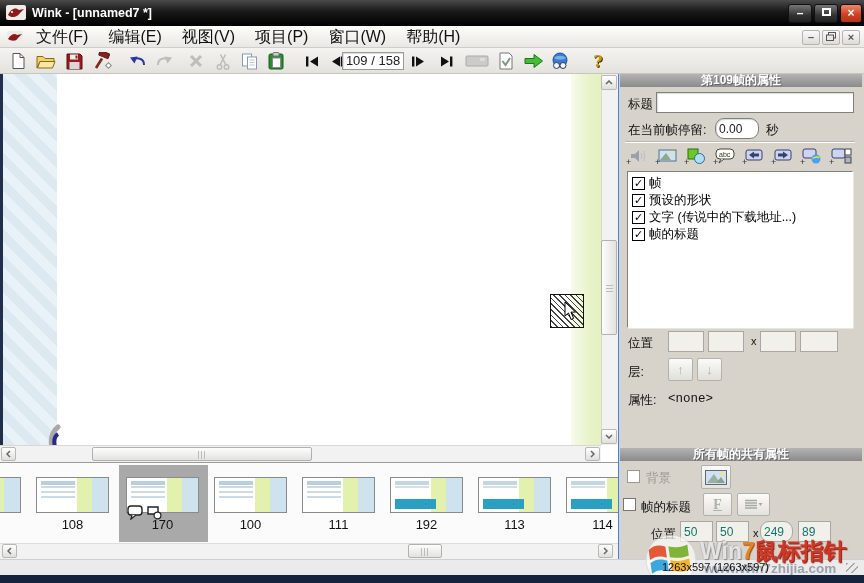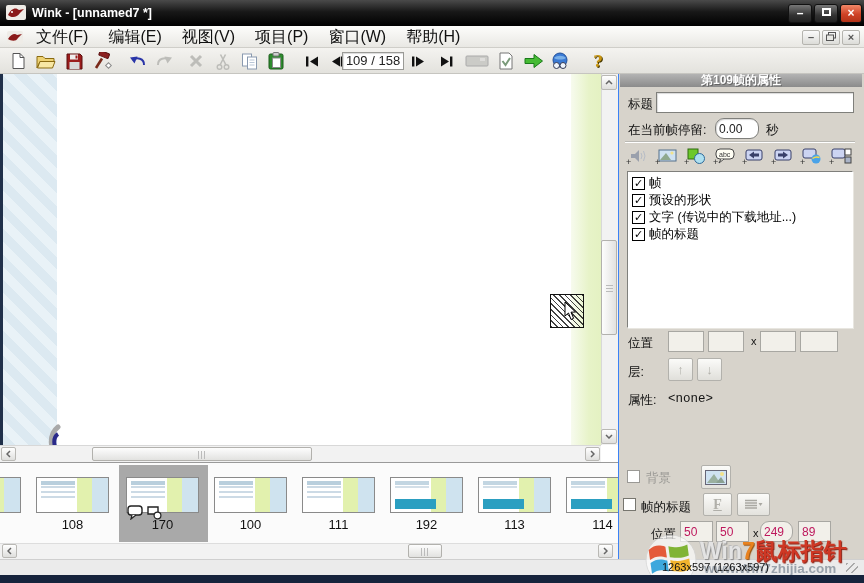--- a/index.html
+++ b/index.html
@@ -102,21 +102,21 @@
 
   
   .panel{position:absolute;left:618px;top:74px;width:264px;height:485px;background:#d7d3cb;border-left:1px solid #3b82f6;}
   .phdr{position:absolute;left:1px;width:242px;height:13px;
     background:linear-gradient(#b3b3b3,#8b8b8b);color:#fff;font-size:12px;font-weight:bold;
     text-align:center;line-height:13px;text-shadow:1px 1px 0 #666;}
   .plabel{position:absolute;font-size:12.5px;color:#111;}
   .pinput{position:absolute;background:#fff;border:1px solid #7f7f7b;
     box-shadow:inset 1px 1px 1px rgba(0,0,0,.15);font-size:12px;padding:0 3px;
     font-family:"Liberation Sans","DejaVu Sans",sans-serif;color:#222;}
-  .pinput:disabled,.pinput.dis{background:#f2f0ea;border:1px solid #a8a7a2;box-shadow:none;color:#be185d;}
+  .pinput:disabled,.pinput.dis{background:#f2f0ea;border:1px solid #a8a7a2;box-shadow:none;color:#0f766e;}
   .sep{position:absolute;left:6px;top:67px;width:230px;height:2px;
     background:linear-gradient(#b9b8b3,#b9b8b3) top/100% 1px no-repeat,#fff;}
   .addrow{position:absolute;left:5px;top:71px;display:flex;gap:3px;}
   .addbtn{width:26px;height:22px;display:flex;align-items:center;justify-content:center;}
   .listbox{position:absolute;left:8px;top:97px;width:226px;height:157px;background:#fff;
     border-top:1px solid #7f7f7b;border-left:1px solid #7f7f7b;border-right:1px solid #fff;border-bottom:1px solid #fff;
     box-shadow:1px 1px 0 #e8e6e0;padding:3px 4px;}
   .litem{display:flex;align-items:center;height:17px;font-size:12.5px;color:#000;}
   .cb{width:13px;height:13px;border:1.6px solid #000;margin-right:4px;flex:0 0 auto;
     font-size:11px;line-height:10px;font-weight:bold;text-align:center;color:#000;background:#fff;}
@@ -536,20 +536,21 @@
     <input class="pinput dis" style="left: 141px; top: 257px; width: 36px; height: 21px;" disabled="">
     <input class="pinput dis" style="left: 181px; top: 257px; width: 38px; height: 21px;" disabled="">
 
     <span class="plabel" style="left:9px;top:290px">层:</span>
     <div class="layerbtn" style="left:49px;top:284px">↑</div>
     <div class="layerbtn" style="left:78px;top:284px">↓</div>
 
     <span class="plabel" style="left:9px;top:318px">属性:</span>
     <span class="plabel" style="left:49px;top:318px;font-family:'Liberation Mono','DejaVu Sans Mono',monospace">&lt;none&gt;</span>
 
+    <div class="phdr" style="top:374px">所有帧的共有属性</div>
 
     <span class="cb-gray" style="position:absolute;left:8px;top:396px"></span>
     <span class="plabel" style="left:27px;top:396px;color:#9a9995">背景</span>
     <div class="pbtn" style="left:82px;top:391px;width:30px;height:24px">
       <svg width="22" height="15">
           <rect x="0.5" y="0.5" width="21" height="14" fill="#cfe2f2" stroke="#667"></rect>
           <polygon points="2,13 9,4 15,13" fill="#9ab0a0"></polygon>
           <polygon points="11,13 16,7 20,13" fill="#8aa092"></polygon>
           <circle cx="17" cy="4" r="2" fill="#f2e28a"></circle>
         </svg>

